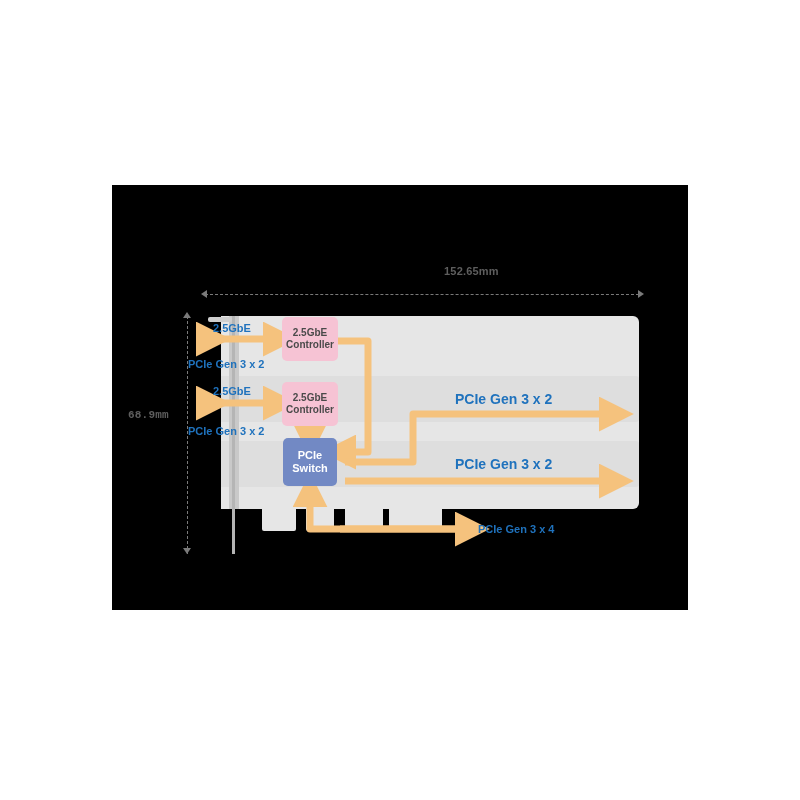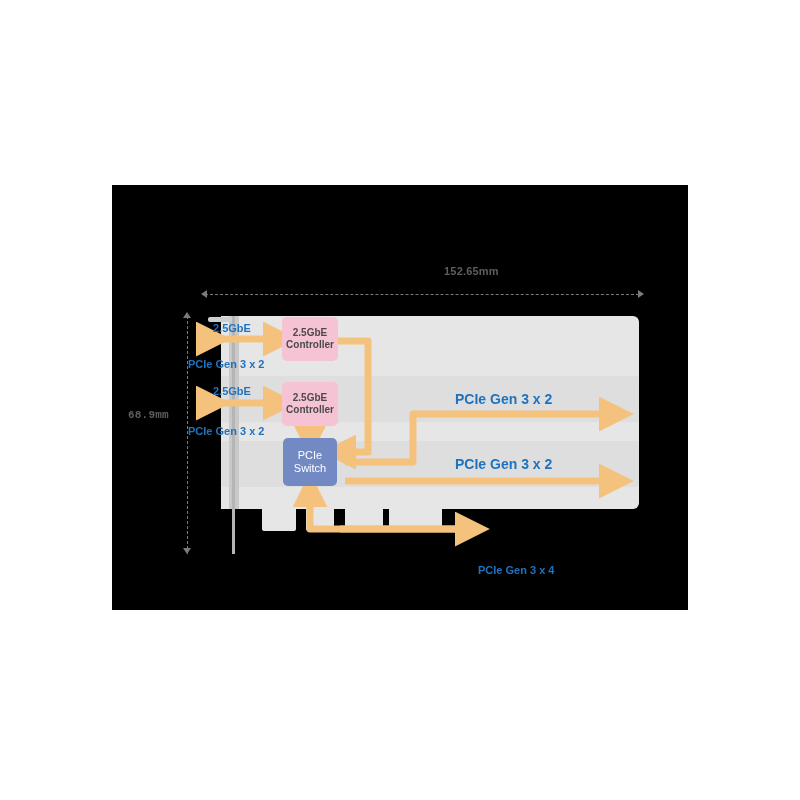--- a/index.html
+++ b/index.html
@@ -152,21 +152,21 @@
     font-weight: bold;
     width: 56px;
     height: 44px;
   }
   #chip-eth-1 { left: 282px; top: 317px; }
   #chip-eth-2 { left: 282px; top: 382px; }
   .chip-switch {
     background: #7289c4;
     color: #ffffff;
     font-size: 11px;
-    font-weight: normal;
+    font-weight: bold;
     width: 54px;
     height: 48px;
     left: 283px;
     top: 438px;
     align-items: center;
   }
 
   
   .label-blue {
     position: absolute;
@@ -176,21 +176,21 @@
   }
   .lbl-sm { font-size: 11px; }
   .lbl-lg { font-size: 14px; }
 
   #lbl-eth-1      { left: 213px; top: 322px; }
   #lbl-pcie-left-1{ left: 188px; top: 358px; }
   #lbl-eth-2      { left: 213px; top: 385px; }
   #lbl-pcie-left-2{ left: 188px; top: 425px; }
   #lbl-pcie-right-1 { left: 455px; top: 391px; }
   #lbl-pcie-right-2 { left: 455px; top: 456px; }
-  #lbl-pcie-bottom  { left: 478px; top: 523px; margin-top: 41px; }
+  #lbl-pcie-bottom  { left: 478px; top: 523px; }
 
   
   #arrows {
     position: absolute;
     left: 0; top: 0;
     width: 800px; height: 800px;
     pointer-events: none;
   }
 </style>
 </head>

